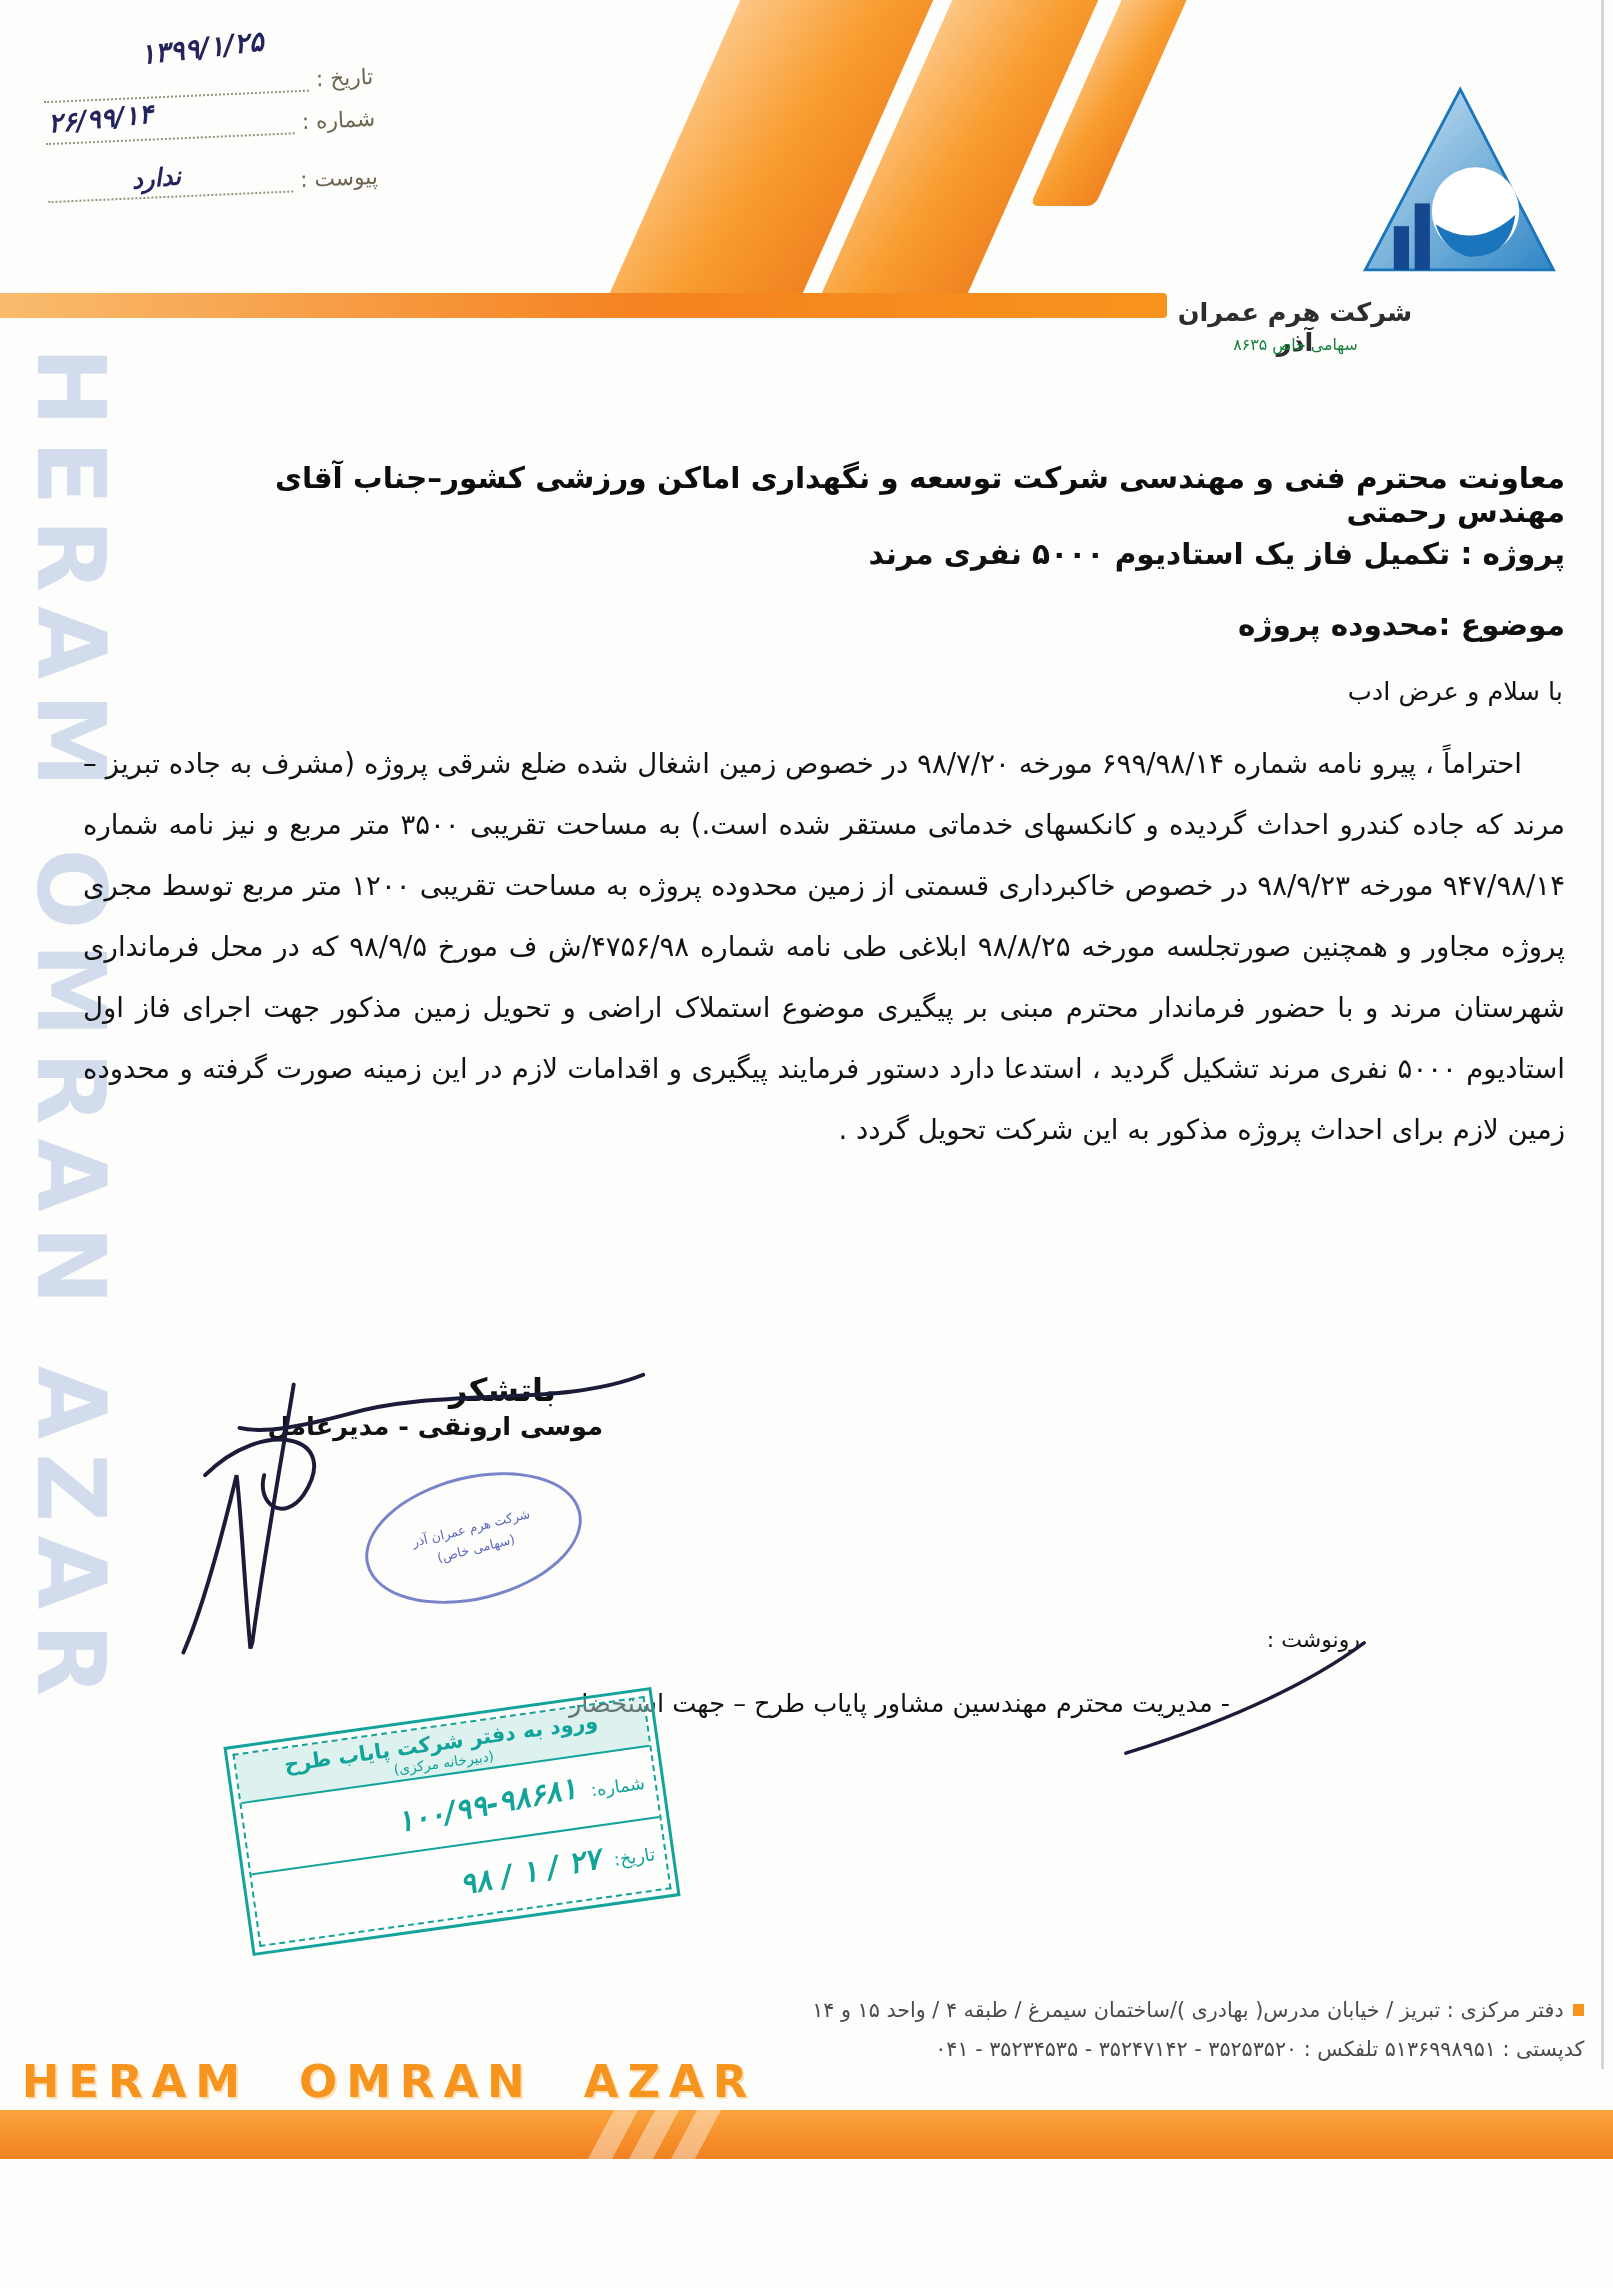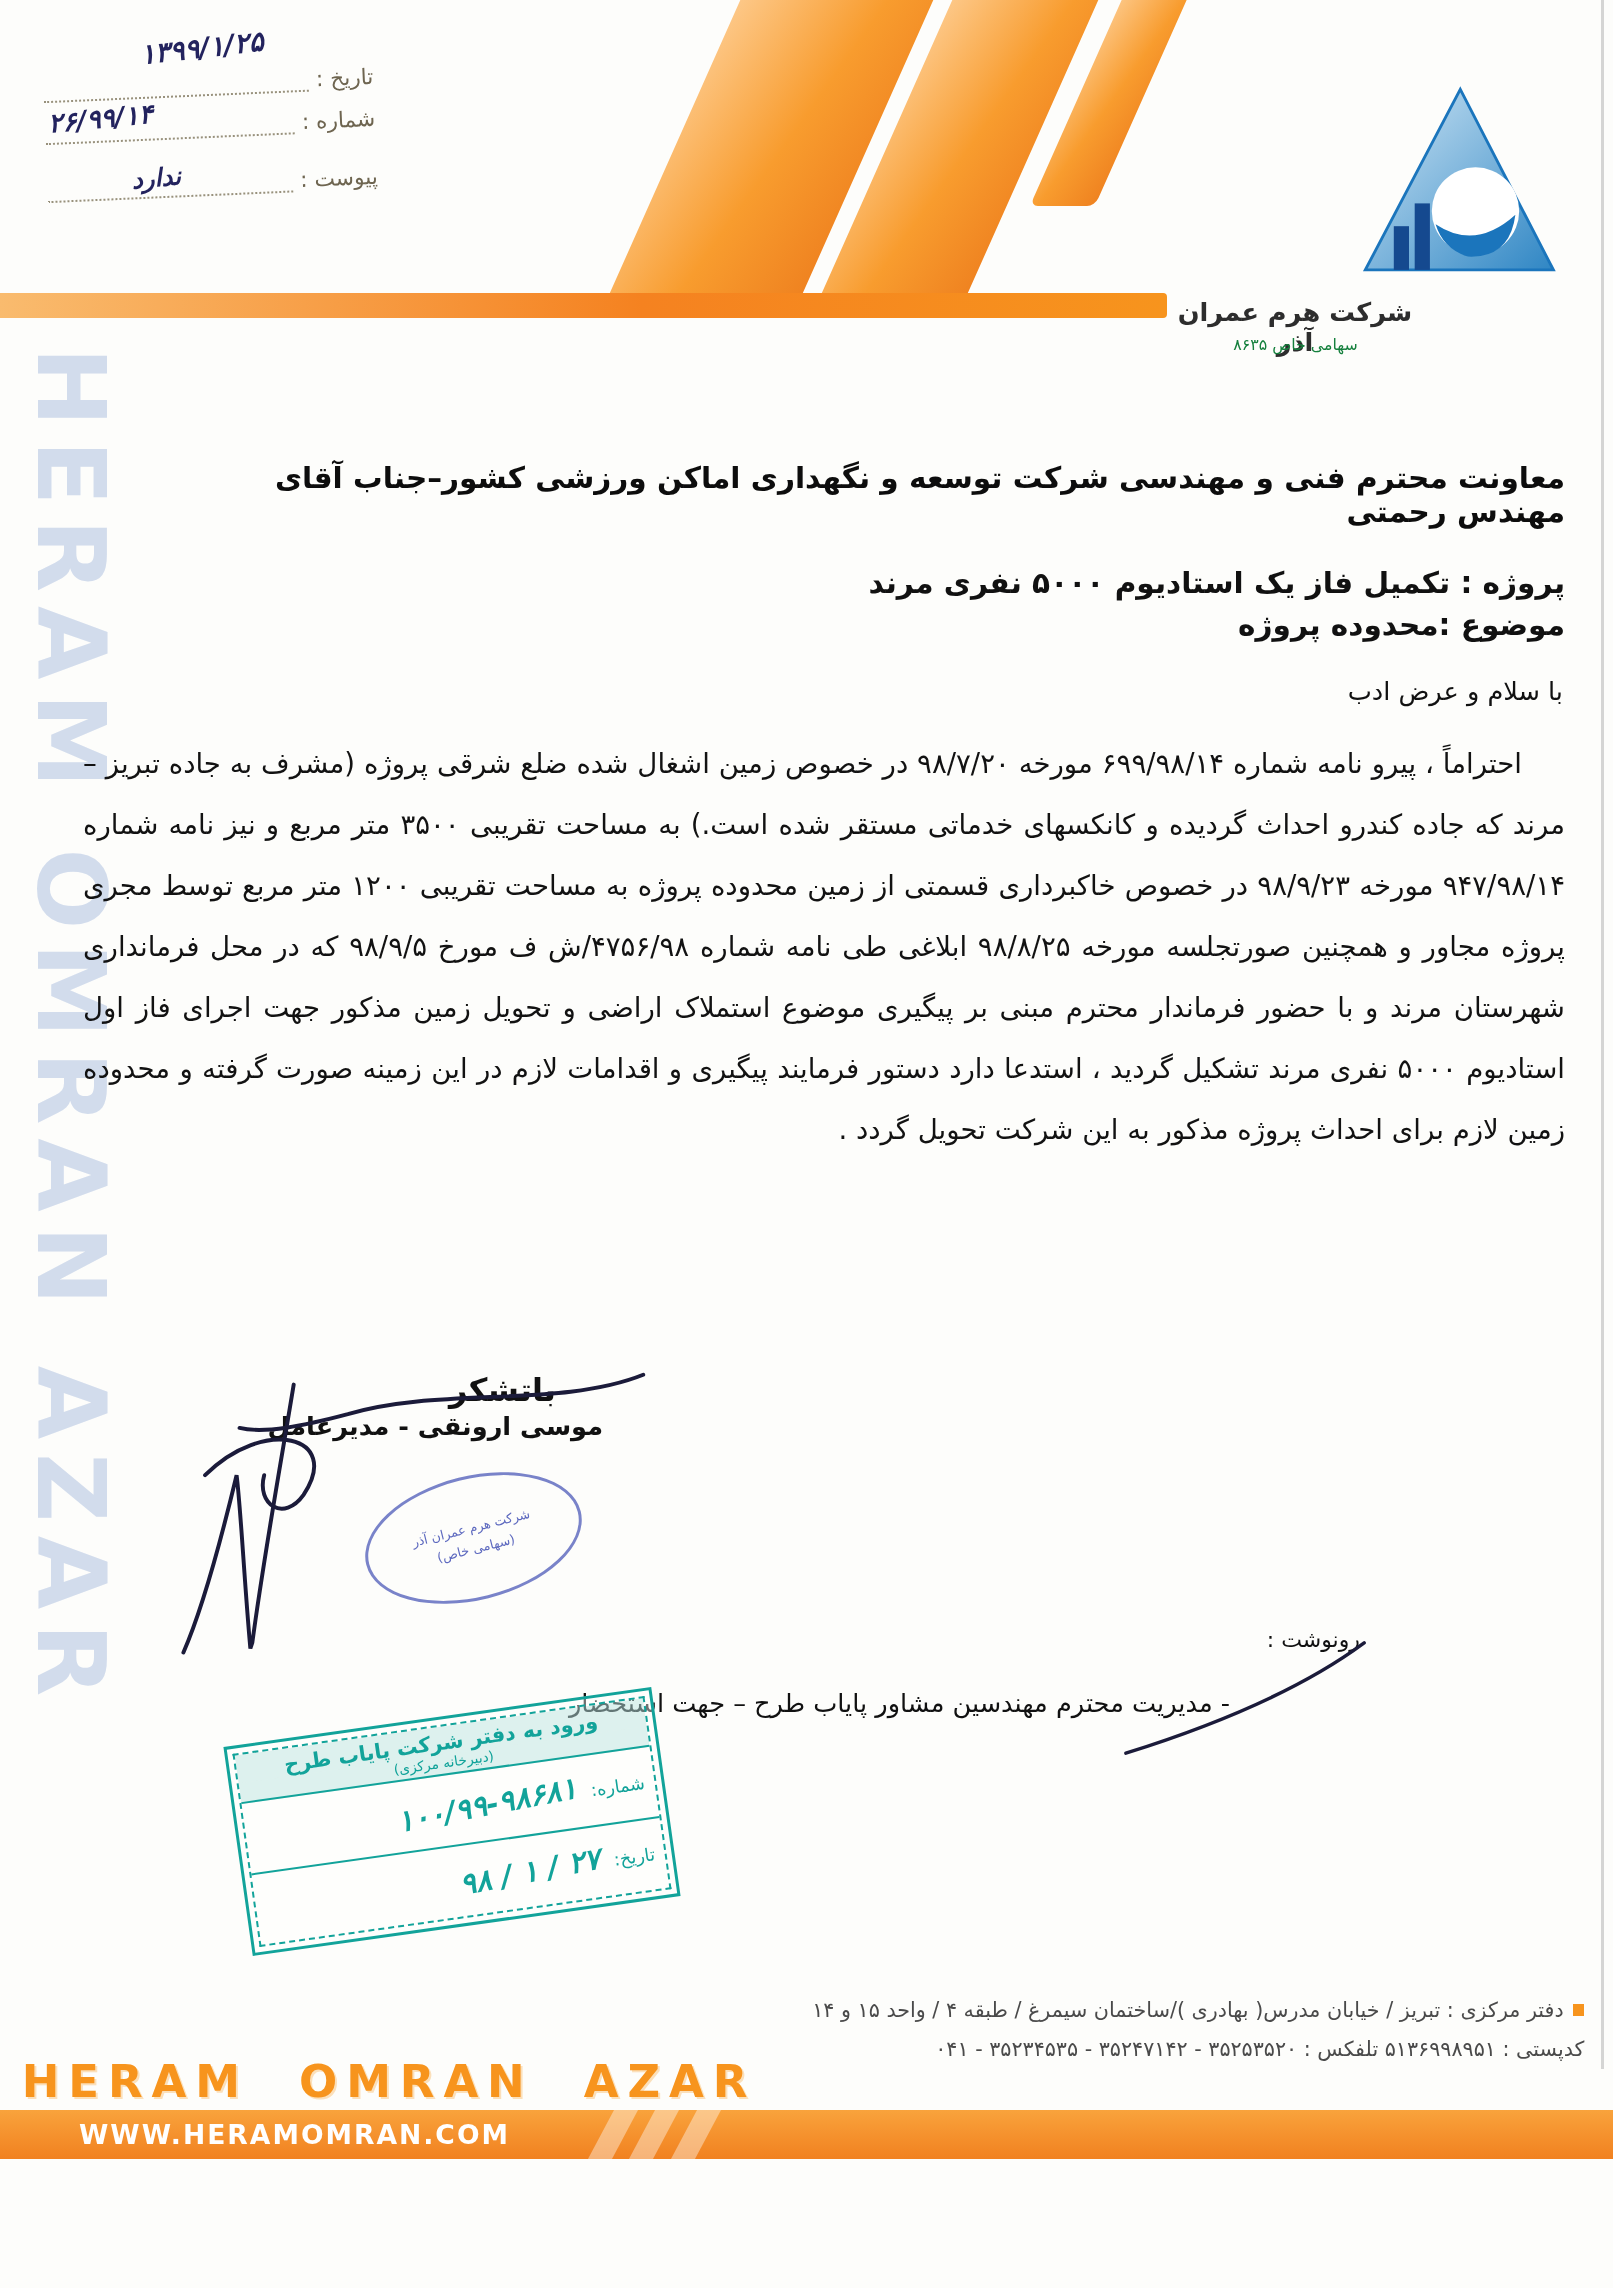--- a/index.html
+++ b/index.html
@@ -39,21 +39,21 @@
   .company-sub{position:absolute;top:335px;left:1194px;width:203px;text-align:center;
     font-size:15.8px;color:#15803d;direction:rtl;letter-spacing:2px;}
 
   
   .watermark{position:absolute;top:347px;left:15.8px;height:1635px;writing-mode:vertical-rl;
     font-size:95px;font-weight:bold;letter-spacing:13.8px;color:#b9c9e4;opacity:.62;z-index:0;}
 
   
   .recipient{position:absolute;top:461px;right:49px;left:207px;direction:rtl;text-align:right;
     font-weight:bold;font-size:29.6px;color:#0d0d0d;z-index:1;}
-  .project-line{position:absolute;top:537px;right:49px;direction:rtl;font-weight:bold;font-size:29.6px;z-index:1;margin-top:29px;}
+  .project-line{position:absolute;top:537px;right:49px;direction:rtl;font-weight:bold;font-size:29.6px;z-index:1;}
   .subject-line{position:absolute;top:608px;right:49px;direction:rtl;font-weight:bold;font-size:29.6px;z-index:1;}
   .greeting{position:absolute;top:676px;right:51px;direction:rtl;font-size:25.6px;z-index:1;}
   .body-text{position:absolute;top:733px;right:49px;left:83px;direction:rtl;text-align:justify;
     font-size:27.6px;line-height:61px;color:#121212;text-indent:43px;z-index:1;}
 
   
   .closing-block{position:absolute;left:278px;top:1371px;width:325px;direction:rtl;z-index:1;}
   .closing-thanks{font-weight:bold;font-size:32px;text-align:right;margin-right:47px;}
   .closing-name{font-weight:bold;font-size:25.6px;margin-top:2px;white-space:nowrap;text-align:center;}
   .sig-svg{position:absolute;left:146px;top:1357px;z-index:2;}
@@ -196,21 +196,20 @@
     <div class="address-line">
       <span class="bullet"></span>
       <span>دفتر مرکزی : تبریز / خیابان مدرس( بهادری )/ساختمان سیمرغ / طبقه ۴ / واحد ۱۵ و ۱۴</span>
     </div>
     <div class="address-line">
       <span>کدپستی : ۵۱۳۶۹۹۸۹۵۱ تلفکس : ۳۵۲۵۳۵۲۰ - ۳۵۲۴۷۱۴۲ - ۳۵۲۳۴۵۳۵ - ۰۴۱</span>
     </div>
   </div>
 
   <div class="footer-bar">
-    <span class="bar-website">WWW.HERAMOMRAN.COM</span>
     <span class="chev c1"></span>
     <span class="chev c2"></span>
     <span class="chev c3"></span>
   </div>
 
   <div class="scan-edge"></div>
 </div>
 
 
 </body></html>

